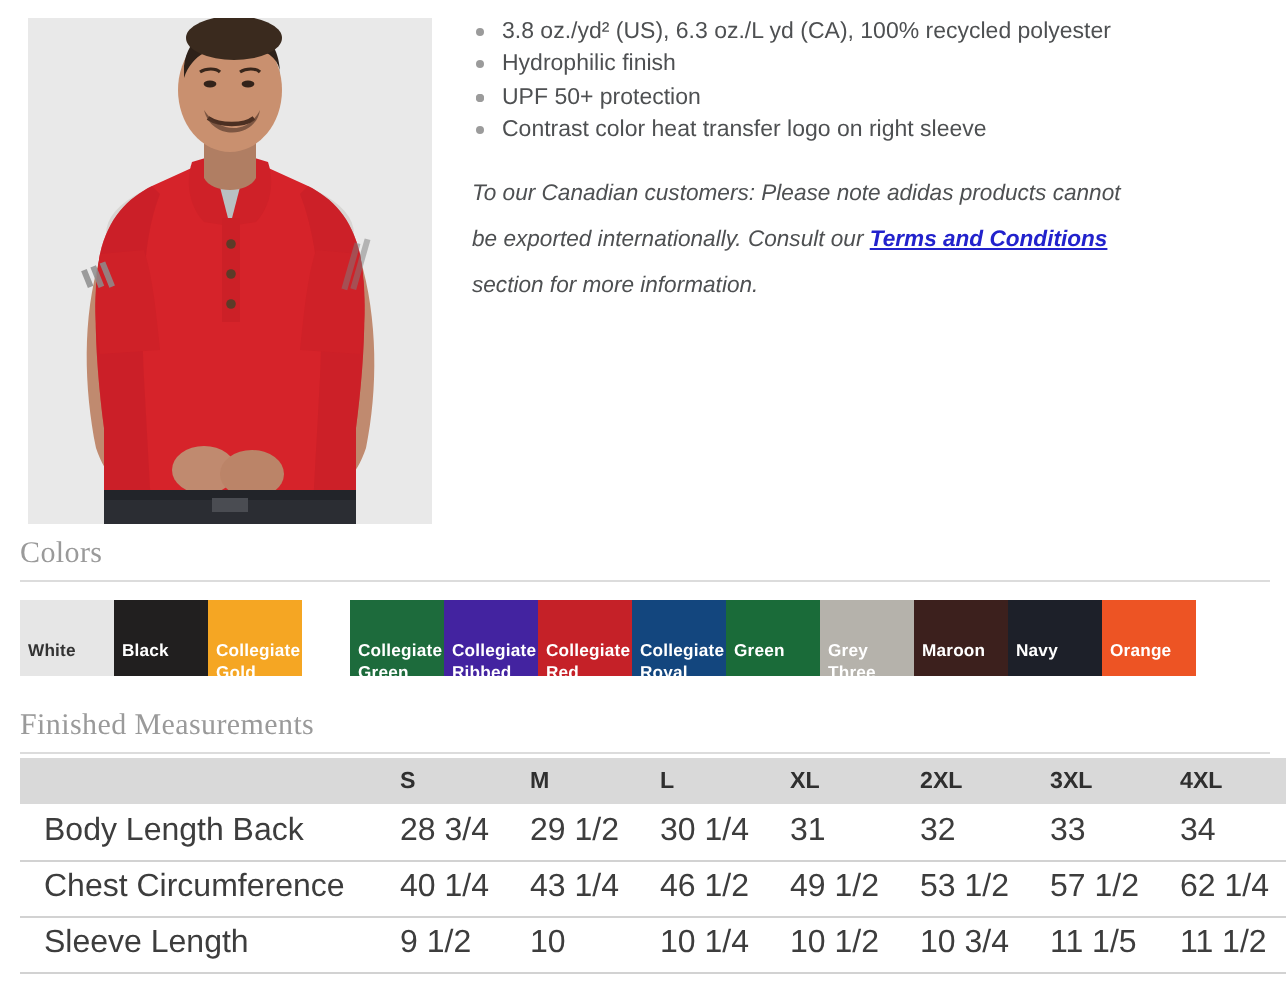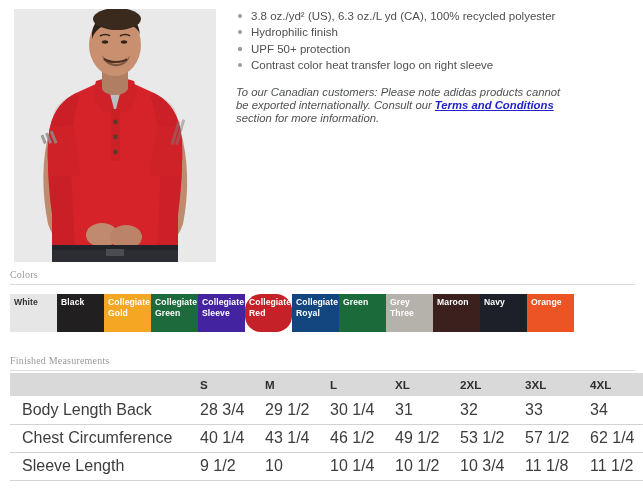--- a/index.html
+++ b/index.html
@@ -60,37 +60,37 @@
     top: 6px;
     width: 4px;
     height: 4px;
     border-radius: 50%;
     background: #9b9b9b;
   }
 
   #canada-note {
     margin-top: 12px;
     font-size: 11.3px;
-    line-height: 13px;
+    line-height: 23px;
     font-style: italic;
     color: #4e5052;
     max-width: 332px;
   }
   #canada-note a {
     color: #2222cc;
     text-decoration: underline;
     font-style: italic;
     font-weight: bold;
   }
 
   
   .section-block { position: absolute; left: 0; width: 643px; }
   .section-heading {
     font-family: "Liberation Serif", serif;
-    font-size: 10px;
+    font-size: 15px;
     color: #9a9a9a;
     padding: 0 0 4px 10px;
     letter-spacing: .2px;
   }
   .section-rule {
     height: 1px;
     background: #dcdcdc;
     margin: 0 8px 0 10px;
   }
 
@@ -104,21 +104,21 @@
   }
   .swatch {
     width: 47px;
     height: 38px;
     position: relative;
     box-sizing: border-box;
   }
   .swatch .swatch-label {
     position: absolute;
     left: 4px;
-    top: 3px;
+    top: 20px;
     right: 2px;
     font-size: 8.6px;
     font-weight: bold;
     line-height: 11px;
     letter-spacing: .1px;
   }
 
   
   #measure-block { top: 355px; }
   #measure-table {
@@ -249,27 +249,27 @@
   <div id="swatch-row">
     <div class="swatch" style="background: rgb(230, 230, 230);">
       <span class="swatch-label" style="color: rgb(51, 51, 51);">White</span>
     </div>
     <div class="swatch" style="background: rgb(33, 31, 31);">
       <span class="swatch-label" style="color: rgb(255, 255, 255);">Black</span>
     </div>
     <div class="swatch" style="background: rgb(245, 166, 35);">
       <span class="swatch-label" style="color: rgb(255, 255, 255);">Collegiate Gold</span>
     </div>
-    <div class="swatch" style="background: rgb(29, 107, 60);">
+    <div class="swatch" style="background: rgb(29, 107, 60); margin-left: 24px;">
       <span class="swatch-label" style="color: rgb(255, 255, 255);">Collegiate Green</span>
     </div>
     <div class="swatch" style="background: rgb(67, 35, 160);">
-      <span class="swatch-label" style="color: rgb(255, 255, 255);">Collegiate Sleeve</span>
-    </div>
-    <div class="swatch" style="background: rgb(197, 33, 40); border-radius: 16px;">
+      <span class="swatch-label" style="color: rgb(255, 255, 255);">Collegiate Ribbed</span>
+    </div>
+    <div class="swatch" style="background: rgb(197, 33, 40);">
       <span class="swatch-label" style="color: rgb(255, 255, 255);">Collegiate Red</span>
     </div>
     <div class="swatch" style="background: rgb(19, 70, 126);">
       <span class="swatch-label" style="color: rgb(255, 255, 255);">Collegiate Royal</span>
     </div>
     <div class="swatch" style="background: rgb(26, 107, 57); text-decoration: underline;">
       <span class="swatch-label" style="color: rgb(255, 255, 255);">Green</span>
     </div>
     <div class="swatch" style="background: rgb(181, 178, 171);">
       <span class="swatch-label" style="color: rgb(255, 255, 255);">Grey Three</span>
@@ -324,18 +324,18 @@
         <td>57 1/2</td>
         <td>62 1/4</td>
       </tr>
       <tr>
         <td class="rowlabel">Sleeve Length</td>
         <td>9 1/2</td>
         <td>10</td>
         <td>10 1/4</td>
         <td>10 1/2</td>
         <td>10 3/4</td>
-        <td>11 1/8</td>
+        <td>11 1/5</td>
         <td>11 1/2</td>
       </tr>
     </tbody>
   </table>
 </div>
 
 </body></html>

